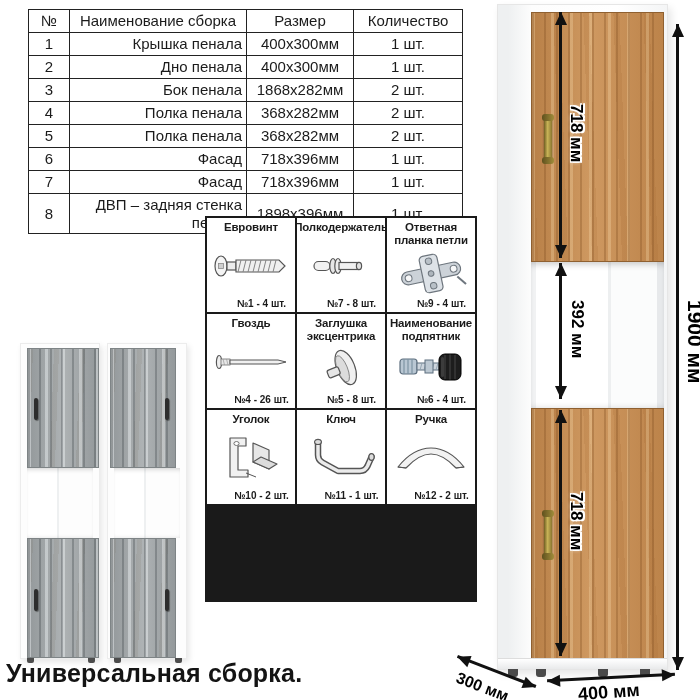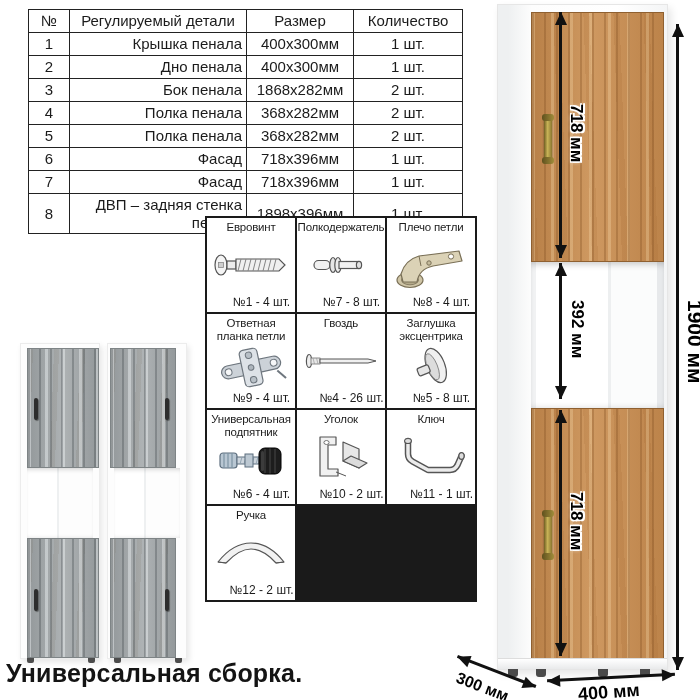--- a/index.html
+++ b/index.html
@@ -16,23 +16,23 @@
   .col-name{width:168px;text-align:right;}
   .col-size{width:98px;text-align:center;}
   .col-qty{width:100px;text-align:center;}
 
   
   .hw-grid{position:absolute;left:205px;top:216px;width:272px;height:386px;
            display:grid;grid-template-columns:repeat(3,1fr);grid-template-rows:repeat(4,1fr);
            gap:2px;background:#1a1a1a;border:2.5px solid #1a1a1a;box-sizing:border-box;}
   .hw-cell{background:#fff;display:flex;flex-direction:column;align-items:center;
            padding:3px 2px 2px 2px;box-sizing:border-box;overflow:hidden;}
-  .hw-title{font-weight:normal;font-size:11.5px;line-height:1.15;text-align:center;letter-spacing:-0.2px;}
+  .hw-title{font-weight:bold;font-size:11.5px;line-height:1.15;text-align:center;letter-spacing:-0.2px;}
   .hw-icon{flex:1;display:flex;align-items:center;justify-content:center;width:100%;}
-  .hw-count{font-weight:normal;font-size:12px;margin-bottom:1px;white-space:nowrap;margin-left:21px;}
+  .hw-count{font-weight:bold;font-size:10px;margin-bottom:1px;white-space:nowrap;margin-left:21px;}
 
   
   .oak{background-color:#c98e52;
     background-image:
       repeating-linear-gradient(90deg, rgba(125,75,30,.30) 0 2px, rgba(125,75,30,0) 2px 12px),
       repeating-linear-gradient(90deg, rgba(255,230,185,.28) 0 3px, rgba(255,230,185,0) 3px 19px),
       repeating-linear-gradient(88deg, rgba(160,100,45,.18) 0 6px, rgba(0,0,0,0) 6px 30px),
       linear-gradient(90deg, rgba(110,65,25,.18), rgba(255,245,225,.10) 45%, rgba(110,65,25,.14));
     border:1px solid #8f6030;box-sizing:border-box;}
   .gwood{background-color:#a3a8aa;
@@ -95,21 +95,21 @@
 </style>
 </head>
 <body>
 
 <div class="stage">
 
   <table class="parts-table">
     <tbody>
         <tr>
       <th class="col-num">№</th>
-      <th class="col-name">Регулируемый детали</th>
+      <th class="col-name">Наименование сборка</th>
       <th class="col-size">Размер</th>
       <th class="col-qty">Количество</th>
     </tr>
     <tr>
       <td class="col-num">1</td>
       <td class="col-name">Крышка пенала</td>
       <td class="col-size">400х300мм</td>
       <td class="col-qty">1 шт.</td>
     </tr>
     <tr>
@@ -182,34 +182,20 @@
           <rect x="5" y="7.5" width="16" height="9" rx="4.5" fill="#f1f1f1" class="ln"></rect>
           <ellipse cx="24" cy="12" rx="3.2" ry="7.5" fill="#e6e6e6" class="ln"></ellipse>
           <ellipse cx="29" cy="12" rx="3.2" ry="7.5" fill="#ededed" class="ln"></ellipse>
           <rect x="30" y="8.5" width="19" height="7" fill="#f1f1f1" class="ln"></rect>
           <ellipse cx="50" cy="12" rx="2.6" ry="3.6" fill="#e2e2e2" class="ln"></ellipse>
         </svg>
       </div>
       <div class="hw-count">№7 - 8 шт.</div>
     </div>
 
-    <div class="hw-cell">
-      <div class="hw-title">Плечо петли</div>
-      <div class="hw-icon">
-        <svg width="76" height="50" viewBox="0 0 76 50">
-          <ellipse cx="17" cy="40" rx="13" ry="7.5" fill="#cfc5a6" stroke="#7a7057" stroke-width="1.2"></ellipse>
-          <ellipse cx="17" cy="40" rx="8.5" ry="4.8" fill="#b4aa8a" stroke="#7a7057" stroke-width="0.8"></ellipse>
-          <path d="M8 34 Q12 20 26 16 L66 11 L69 21 L40 26 Q26 29 24 42 L10 42 Z" fill="#dbd2b6" stroke="#7a7057" stroke-width="1.2" stroke-linejoin="round"></path>
-          <circle cx="58" cy="16.5" r="2.6" fill="#fff" stroke="#7a7057" stroke-width="1"></circle>
-          <circle cx="36" cy="23" r="2.2" fill="#c5bb9c" stroke="#7a7057" stroke-width="1"></circle>
-          <path d="M26 16 L28 26" stroke="#7a7057" stroke-width="1" fill="none"></path>
-        </svg>
-      </div>
-      <div class="hw-count">№8 - 4 шт.</div>
-    </div>
 
     <div class="hw-cell">
       <div class="hw-title">Ответная планка петли</div>
       <div class="hw-icon">
         <svg width="72" height="48" viewBox="0 0 72 48">
           <g transform="rotate(-12 36 24)">
             <rect x="6" y="18" width="60" height="13" rx="6.5" fill="#ccd2d8" stroke="#6e767e" stroke-width="1.2"></rect>
             <rect x="27" y="6" width="18" height="37" rx="4" fill="#dde2e7" stroke="#6e767e" stroke-width="1.2"></rect>
             <circle cx="13" cy="24.5" r="3.4" fill="#f6f7f8" stroke="#6e767e" stroke-width="1"></circle>
             <circle cx="59" cy="24.5" r="3.4" fill="#f6f7f8" stroke="#6e767e" stroke-width="1"></circle>
@@ -244,21 +230,21 @@
             <ellipse cx="28" cy="23" rx="9" ry="18" fill="#f0f0f0" class="ln"></ellipse>
             <ellipse cx="24.5" cy="23" rx="5" ry="14" fill="#dcdcdc" stroke="#7a7a7a" stroke-width="0.8"></ellipse>
             <rect x="9" y="19" width="12" height="8" rx="2" fill="#e6e6e6" class="ln"></rect>
           </g>
         </svg>
       </div>
       <div class="hw-count">№5 - 8 шт.</div>
     </div>
 
     <div class="hw-cell">
-      <div class="hw-title">Универсальная подпятник</div>
+      <div class="hw-title">Наименование подпятник</div>
       <div class="hw-icon">
         <svg width="72" height="36" viewBox="0 0 72 36">
           <rect x="5" y="8" width="17" height="15" rx="3" fill="#b9c7d3" stroke="#5d6e7e" stroke-width="1.2"></rect>
           <path d="M9 8 v15 M13 8 v15 M17 8 v15" stroke="#7e93a3" stroke-width="1.2" fill="none"></path>
           <rect x="22" y="12" width="22" height="7" fill="#cdd5dd" stroke="#5d6e7e" stroke-width="1"></rect>
           <path d="M27 12 l-2 7 M31 12 l-2 7 M35 12 l-2 7 M39 12 l-2 7 M43 12 l-2 7" stroke="#8fa0ae" stroke-width="0.9" fill="none"></path>
           <rect x="30" y="9" width="8" height="13" fill="#bcc8d2" stroke="#5d6e7e" stroke-width="1"></rect>
           <rect x="44" y="3" width="22" height="26" rx="6" fill="#1d1d1d" stroke="#000" stroke-width="1"></rect>
           <path d="M50 4 v24 M55 3.5 v25 M60 4 v24" stroke="#3c3c3c" stroke-width="1.4" fill="none"></path>
           <rect x="46" y="6" width="3" height="20" rx="1.5" fill="#4a4a4a" opacity="0.7"></rect>

